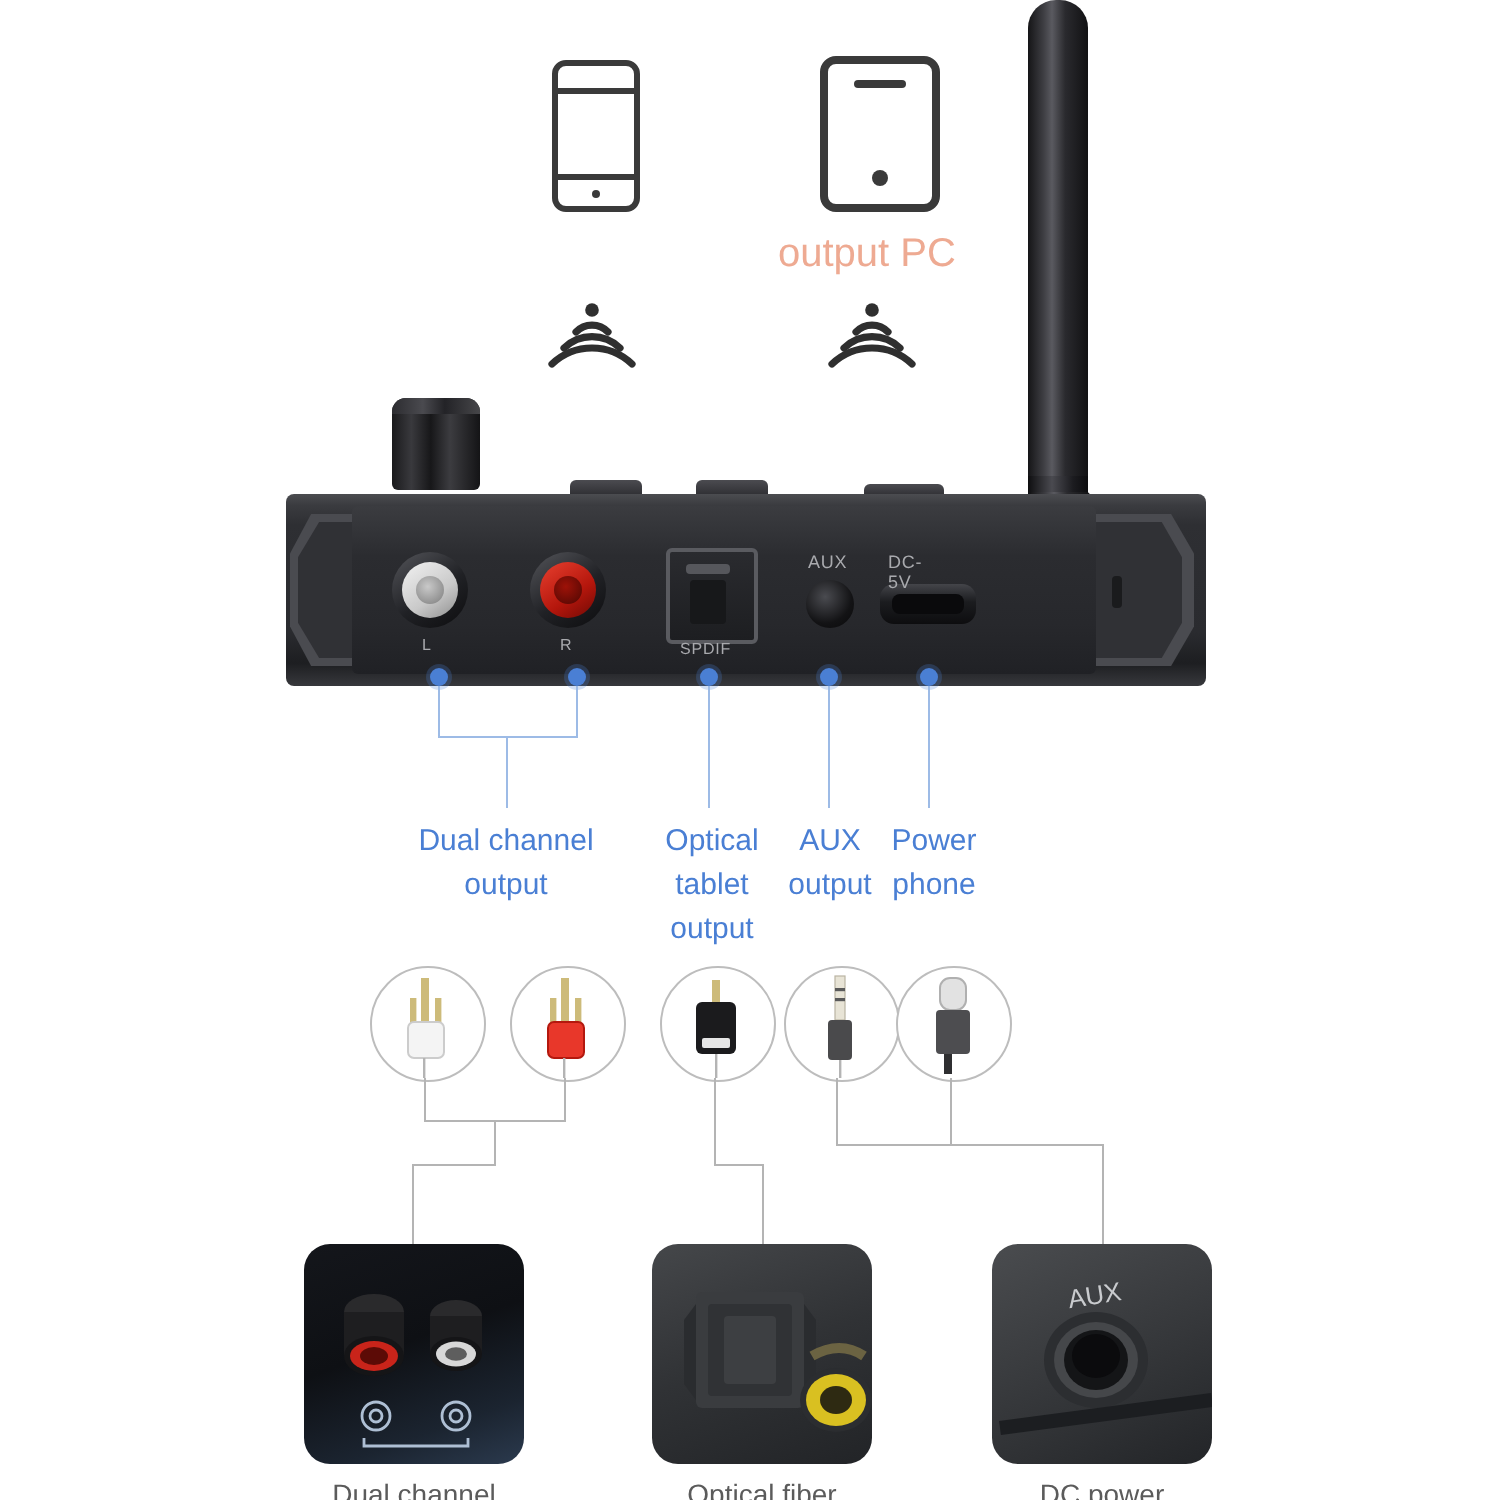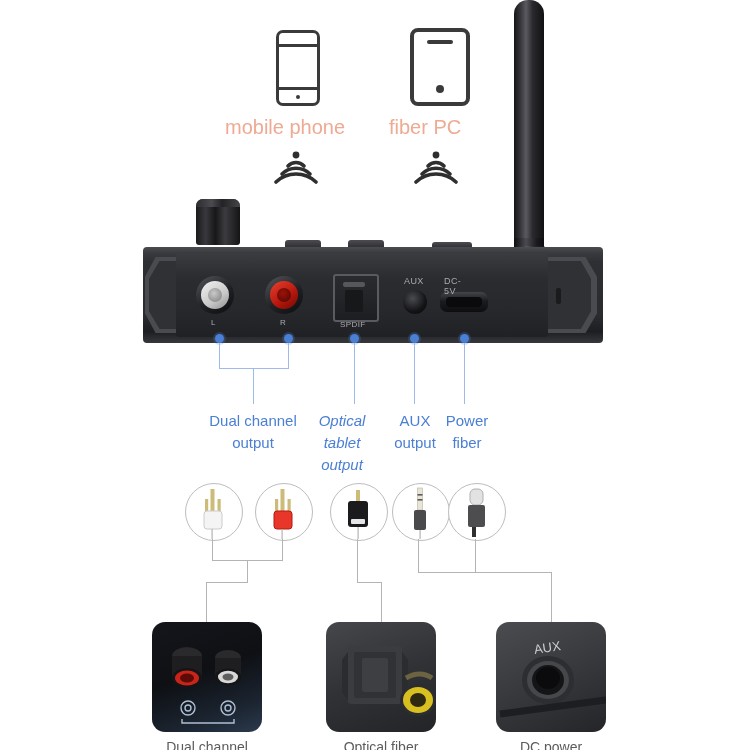--- a/index.html
+++ b/index.html
@@ -81,37 +81,36 @@
 
 <div class="stage">
 
   <div class="dev-icon" style="left:276px;top:30px;">
     <div class="phone-body">
       <div class="phone-top"></div>
         <div class="phone-bot"></div>
         <div class="phone-dot"></div>
     </div>
   </div>
-  <div class="dev-label" style="left:225px;top:116px;">mobile phone</div>
   <div class="wifi" style="left:272px;top:150px;">
     <svg viewBox="0 0 48 34" width="48" height="34">
       <circle cx="24" cy="5" r="3.4" fill="#2f2f2f"></circle>
       <path d="M16 16 A11 11 0 0 1 32 16" stroke="#2f2f2f" stroke-width="3.6" fill="none" stroke-linecap="round"></path>
       <path d="M10 24 A20 20 0 0 1 38 24" stroke="#2f2f2f" stroke-width="3.6" fill="none" stroke-linecap="round"></path>
       <path d="M4 32 A29 29 0 0 1 44 32" stroke="#2f2f2f" stroke-width="3.6" fill="none" stroke-linecap="round"></path>
     </svg>
   </div>
 
   <div class="dev-icon" style="left:410px;top:28px;">
     <div class="tablet-body">
       <div class="tablet-speaker"></div>
         <div class="tablet-dot"></div>
     </div>
   </div>
-  <div class="dev-label" style="left:389px;top:116px;">fiber PC</div>
+  <div class="dev-label" style="left:389px;top:116px;">output PC</div>
   <div class="wifi" style="left:412px;top:150px;">
     <svg viewBox="0 0 48 34" width="48" height="34">
       <circle cx="24" cy="5" r="3.4" fill="#2f2f2f"></circle>
       <path d="M16 16 A11 11 0 0 1 32 16" stroke="#2f2f2f" stroke-width="3.6" fill="none" stroke-linecap="round"></path>
       <path d="M10 24 A20 20 0 0 1 38 24" stroke="#2f2f2f" stroke-width="3.6" fill="none" stroke-linecap="round"></path>
       <path d="M4 32 A29 29 0 0 1 44 32" stroke="#2f2f2f" stroke-width="3.6" fill="none" stroke-linecap="round"></path>
     </svg>
   </div>
 
   <div id="product">
@@ -183,32 +182,32 @@
   <div class="cline" style="left:253px;top:368px;width:1px;height:36px;"></div>
 
   <div class="cline" style="left:354px;top:343px;width:1px;height:61px;"></div>
   <div class="cline" style="left:414px;top:343px;width:1px;height:61px;"></div>
   <div class="cline" style="left:464px;top:343px;width:1px;height:61px;"></div>
 
   <div class="callout" style="left:193px;top:410px;width:120px;">
     <div>Dual channel</div>
     <div>output</div>
   </div>
-  <div class="callout" style="left:311px;top:410px;width:62px;font-style:italic;">
+  <div class="callout" style="left:325px;top:410px;width:62px;">
     <div>Optical</div>
     <div>tablet</div>
     <div>output</div>
   </div>
   <div class="callout" style="left:388px;top:410px;width:54px;">
     <div>AUX</div>
     <div>output</div>
   </div>
   <div class="callout" style="left:440px;top:410px;width:54px;">
     <div>Power</div>
-    <div>fiber</div>
+    <div>phone</div>
   </div>
 
   <div class="circ" style="left:185px;top:483px;width:56px;height:56px;"></div>
   <div class="abs" style="left:185px;top:483px;width:56px;height:56px;">
     <svg viewBox="0 0 56 56" width="56" height="56">
       <rect x="25.5" y="6" width="4" height="22" fill="#cdbb7a"></rect>
       <rect x="20" y="16" width="3.2" height="14" fill="#cdbb7a"></rect>
       <rect x="32.5" y="16" width="3.2" height="14" fill="#cdbb7a"></rect>
       <rect x="19" y="28" width="18" height="18" rx="3" fill="#f4f4f4" stroke="#ccc" stroke-width="1"></rect>
       <rect x="26.5" y="46" width="1.2" height="10" fill="#b4b4b4"></rect>

